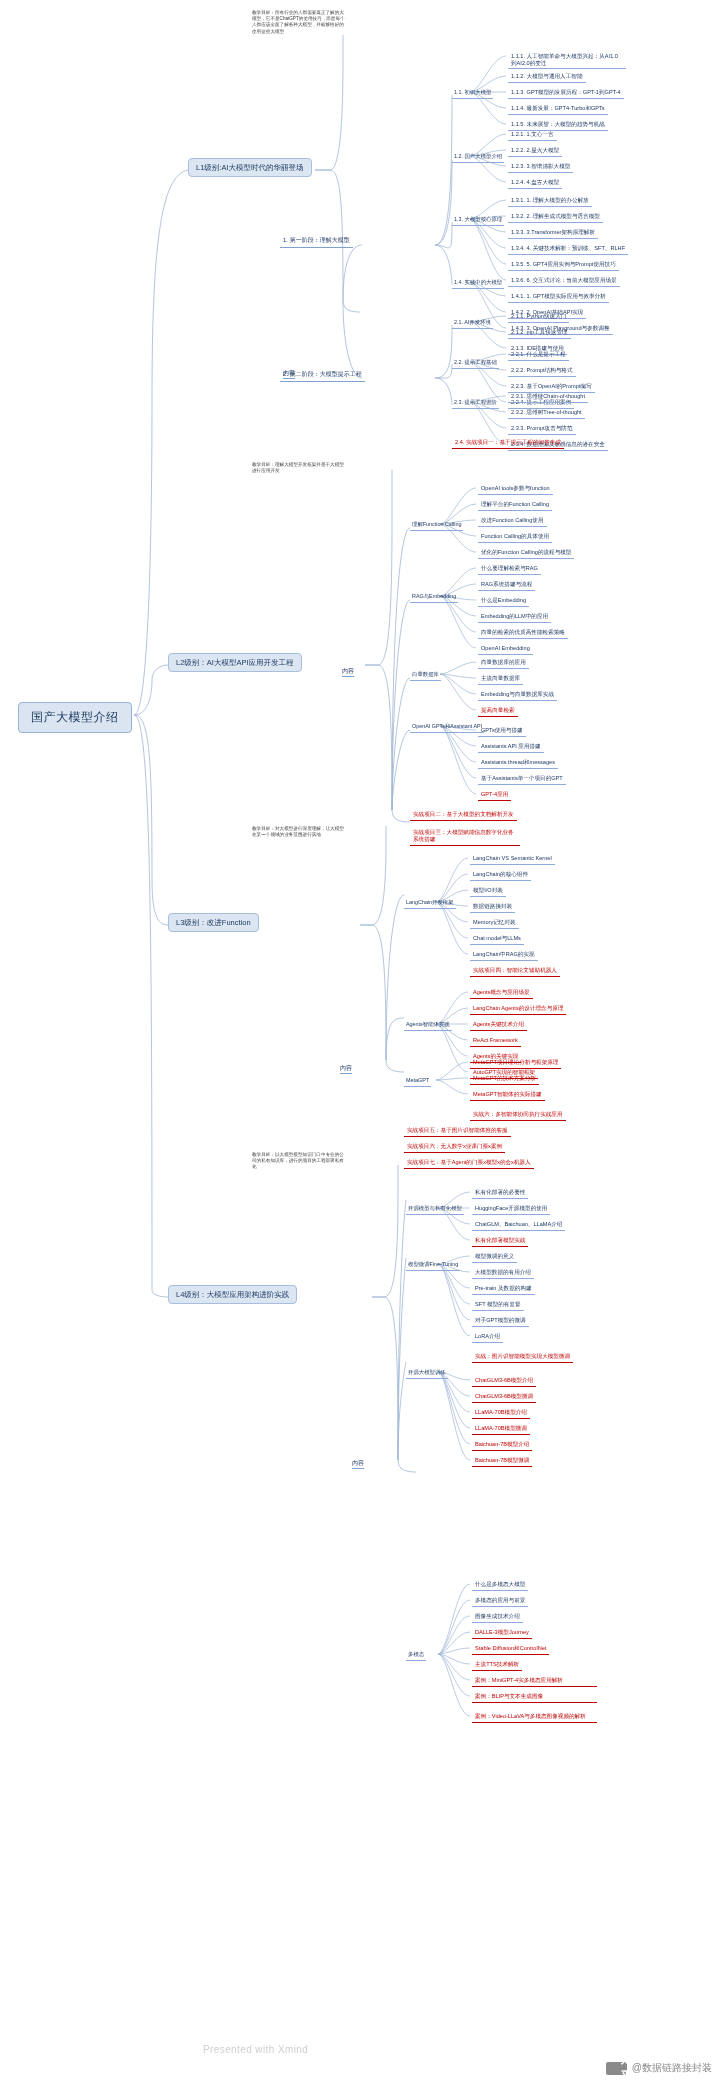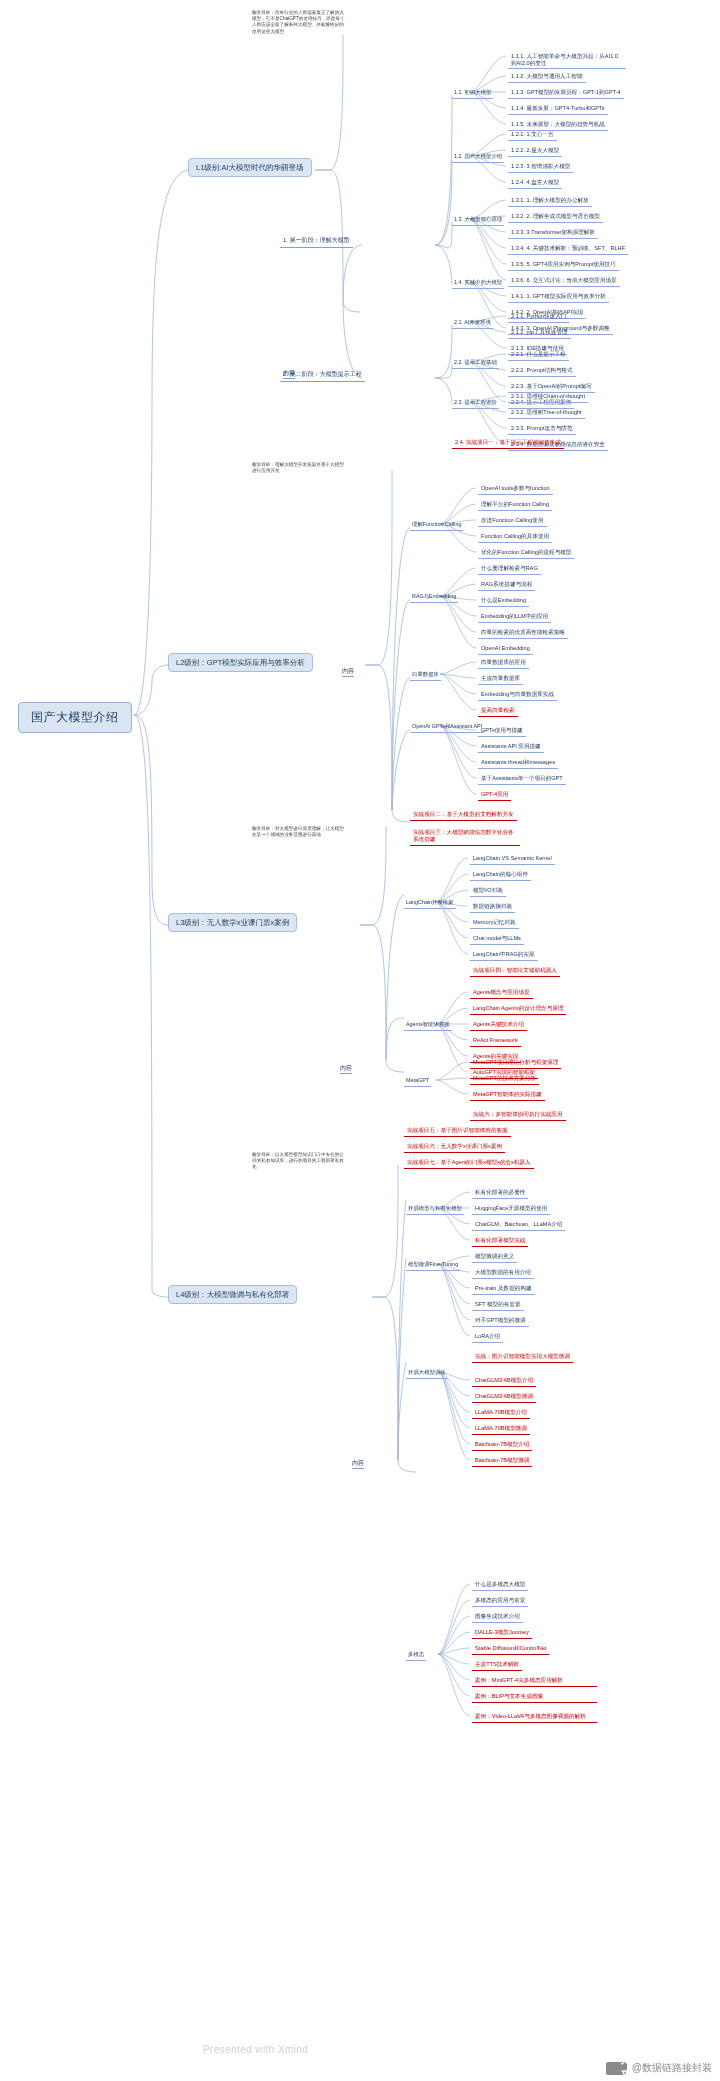--- a/index.html
+++ b/index.html
@@ -252,21 +252,21 @@
     <div class="node leaf" style="left: 508px; top: 344px;">2.1.3. IDE搭建与使用</div>
     <div class="node leaf" style="left: 508px; top: 350px;">2.2.1. 什么是提示工程</div>
     <div class="node leaf" style="left: 508px; top: 366px;">2.2.2. Prompt结构与格式</div>
     <div class="node leaf" style="left: 508px; top: 382px;">2.2.3. 基于OpenAI的Prompt编写</div>
     <div class="node leaf" style="left: 508px; top: 398px;">2.2.4. 提示工程应用案例</div>
     <div class="node leaf" style="left: 508px; top: 392px;">2.3.1. 思维链Chain-of-thought</div>
     <div class="node leaf" style="left: 508px; top: 408px;">2.3.2. 思维树Tree-of-thought</div>
     <div class="node leaf" style="left: 508px; top: 424px;">2.3.3. Prompt攻击与防范</div>
     <div class="node leaf" style="left: 508px; top: 440px;">2.3.4. 数据泄漏及敏感信息的潜在安全</div>
     <div class="node leaf red" style="left: 452px; top: 438px;">2.4. 实战项目一：基于提示工程的问答生成</div>
-    <div class="node lvl1" style="left: 168px; top: 653px;">L2级别：GPT模型实际应用与效率分析</div>
+    <div class="node lvl1" style="left: 168px; top: 653px;">L2级别：AI大模型API应用开发工程</div>
     <div class="node note" style="left: 252px; top: 462px;">教学目标：理解大模型开发框架并基于大模型进行应用开发</div>
     <div class="node plain" style="left: 342px; top: 668px; border-bottom: 1px solid rgb(125, 162, 207);">内容</div>
     <div class="node small" style="left: 410px; top: 520px;">理解Function Calling</div>
     <div class="node leaf" style="left: 478px; top: 484px;">OpenAI tools参数与function</div>
     <div class="node leaf" style="left: 478px; top: 500px;">理解平台的Function Calling</div>
     <div class="node leaf" style="left: 478px; top: 516px;">改进Function Calling使用</div>
     <div class="node leaf" style="left: 478px; top: 532px;">Function Calling的具体使用</div>
     <div class="node leaf" style="left: 478px; top: 548px;">优化的Function Calling的流程与模型</div>
     <div class="node small" style="left: 410px; top: 592px;">RAG与Embedding</div>
     <div class="node leaf" style="left: 478px; top: 564px;">什么要理解检索与RAG</div>
@@ -281,21 +281,21 @@
     <div class="node leaf" style="left: 478px; top: 690px;">Embedding与向量数据库实战</div>
     <div class="node leaf red" style="left: 478px; top: 706px;">提高向量检索</div>
     <div class="node small" style="left: 410px; top: 722px;">OpenAI GPTs和Assistant API</div>
     <div class="node leaf" style="left: 478px; top: 726px;">GPTs使用与搭建</div>
     <div class="node leaf" style="left: 478px; top: 742px;">Assistants API 应用搭建</div>
     <div class="node leaf" style="left: 478px; top: 758px;">Assistants thread和messages</div>
     <div class="node leaf" style="left: 478px; top: 774px;">基于Assistants单一个项目的GPT</div>
     <div class="node leaf red" style="left: 478px; top: 790px;">GPT-4应用</div>
     <div class="node leaf red" style="left: 410px; top: 810px;">实战项目二：基于大模型的文档解析开发</div>
     <div class="node leaf red" style="left: 410px; top: 828px; white-space: normal; width: 110px; line-height: 1.25;">实战项目三：大模型赋能信息数字化业务系统搭建</div>
-    <div class="node lvl1" style="left: 168px; top: 913px;">L3级别：无人数学x业课门票x案例</div>
+    <div class="node lvl1" style="left: 168px; top: 913px;">L3级别：改进Function</div>
     <div class="node note" style="left: 252px; top: 826px;">教学目标：对大模型进行深度理解，让大模型在某一个领域的业务范围进行落地</div>
     <div class="node plain" style="left: 340px; top: 1065px; border-bottom: 1px solid rgb(125, 162, 207);">内容</div>
     <div class="node small" style="left: 404px; top: 898px;">LangChain开发框架</div>
     <div class="node leaf" style="left: 470px; top: 854px;">LangChain VS Semantic Kernel</div>
     <div class="node leaf" style="left: 470px; top: 870px;">LangChain的核心组件</div>
     <div class="node leaf" style="left: 470px; top: 886px;">模型I/O封装</div>
     <div class="node leaf" style="left: 470px; top: 902px;">数据链路接封装</div>
     <div class="node leaf" style="left: 470px; top: 918px;">Memory记忆封装</div>
     <div class="node leaf" style="left: 470px; top: 934px;">Chat model与LLMs</div>
     <div class="node leaf" style="left: 470px; top: 950px;">LangChain中RAG的实现</div>
@@ -308,21 +308,21 @@
     <div class="node leaf red" style="left: 470px; top: 1052px;">Agents的关键实现</div>
     <div class="node leaf red" style="left: 470px; top: 1068px;">AutoGPT实现的智能框架</div>
     <div class="node small" style="left: 404px; top: 1076px;">MetaGPT</div>
     <div class="node leaf red" style="left: 470px; top: 1058px;">MetaGPT项目理论分析与框架原理</div>
     <div class="node leaf red" style="left: 470px; top: 1074px;">MetaGPT的技术方案分析</div>
     <div class="node leaf red" style="left: 470px; top: 1090px;">MetaGPT智能体的实际搭建</div>
     <div class="node leaf red" style="left: 470px; top: 1110px;">实战六：多智能体协同执行实战应用</div>
     <div class="node leaf red" style="left: 404px; top: 1126px;">实战项目五：基于图片识智能体推的客服</div>
     <div class="node leaf red" style="left: 404px; top: 1142px;">实战项目六：无人数学x业课门票x案例</div>
     <div class="node leaf red" style="left: 404px; top: 1158px;">实战项目七：基于Agent的门票x模型x的会x机器人</div>
-    <div class="node lvl1" style="left: 168px; top: 1285px;">L4级别：大模型微调与私有化部署</div>
+    <div class="node lvl1" style="left: 168px; top: 1285px;">L4级别：大模型应用架构进阶实践</div>
     <div class="node note" style="left: 252px; top: 1152px;">教学目标：以大模型模型知识门口中专业的公司的私有知识库，进行的项目的工程部署私有化</div>
     <div class="node plain" style="left: 352px; top: 1460px; border-bottom: 1px solid rgb(125, 162, 207);">内容</div>
     <div class="node small" style="left: 406px; top: 1204px;">开源模型与私有化模型</div>
     <div class="node leaf" style="left: 472px; top: 1188px;">私有化部署的必要性</div>
     <div class="node leaf" style="left: 472px; top: 1204px;">HuggingFace开源模型的使用</div>
     <div class="node leaf" style="left: 472px; top: 1220px;">ChatGLM、Baichuan、LLaMA介绍</div>
     <div class="node leaf red" style="left: 472px; top: 1236px;">私有化部署模型实战</div>
     <div class="node small" style="left: 406px; top: 1260px;">模型微调Fine-Tuning</div>
     <div class="node leaf" style="left: 472px; top: 1252px;">模型微调的意义</div>
     <div class="node leaf" style="left: 472px; top: 1268px;">大模型数据的有用介绍</div>

